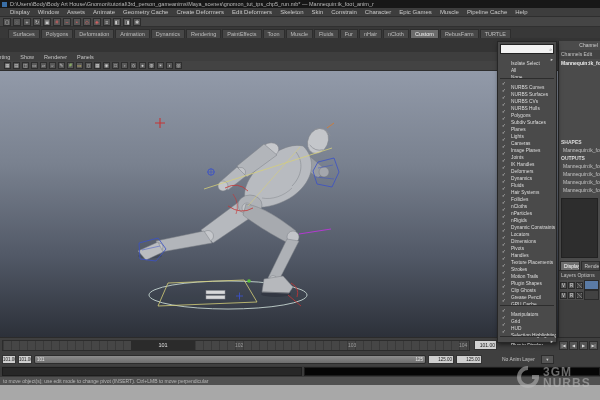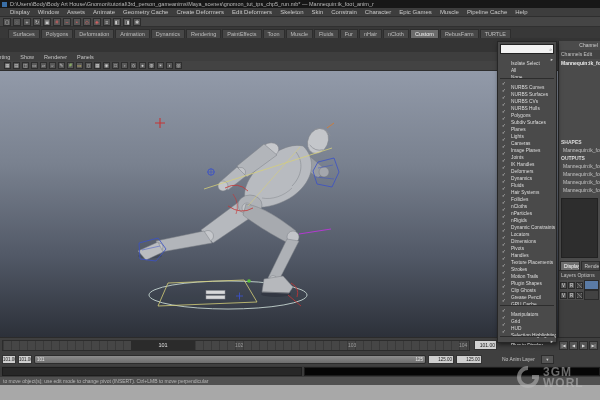--- a/index.html
+++ b/index.html
@@ -670,17 +670,17 @@
   <div class="abs helprow">to move object(s); use edit mode to change pivot (INSERT). Ctrl+LMB to move perpendicular</div>
 
   <div class="abs bottomband"></div>
 
   <div class="abs watermark">
     <svg width="24" height="26" viewBox="0 0 24 26">
       <path d="M12,3 A9,9 0 1 0 21,12 L16,12" fill="none" stroke="rgba(190,190,190,0.55)" stroke-width="4"></path>
     </svg>
     <span class="wm-text">
       <span>3GM</span><br>
-      <span>WORL</span>
+      <span>NURBS</span>
     </span>
   </div>
 
 </div>
 
 </body></html>

